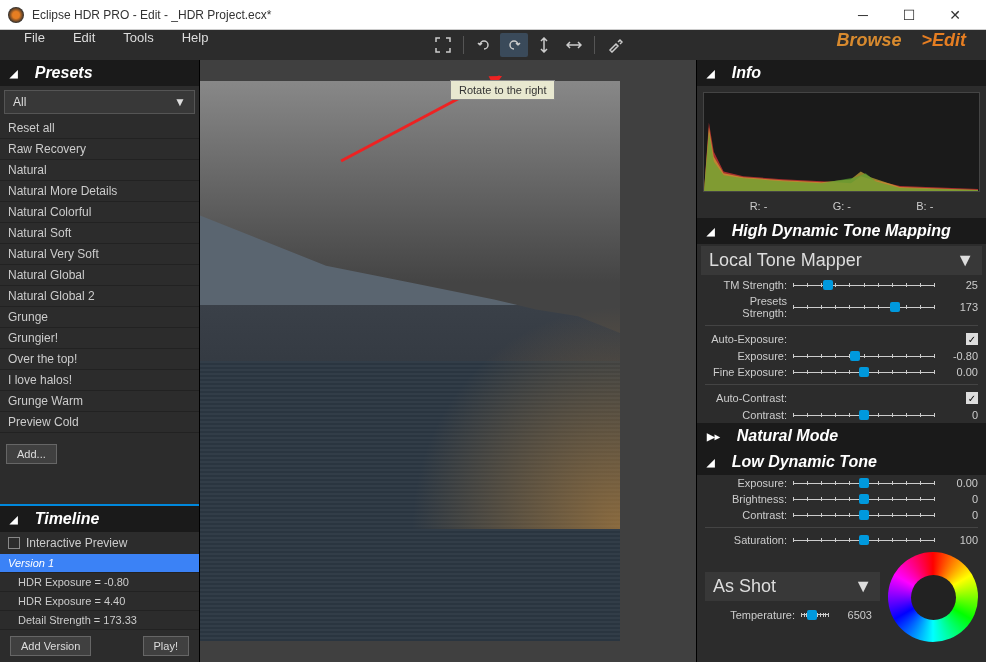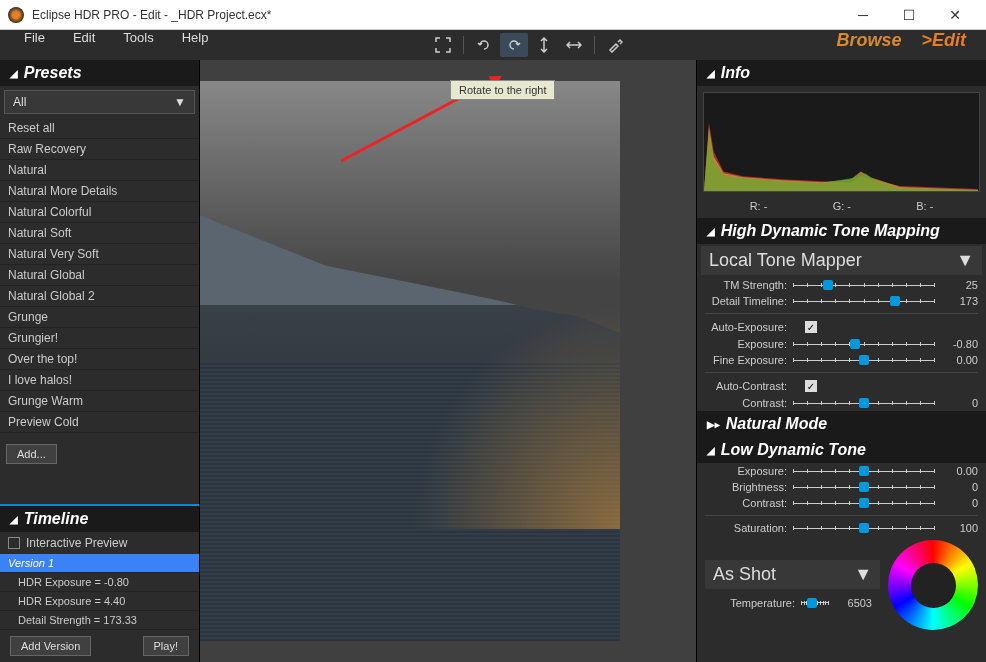--- a/index.html
+++ b/index.html
@@ -24,21 +24,21 @@
 .mode-link.browse { color: #d88a2e; }
 .mode-link.edit { color: #e67e22; }
 
 
 .main { display: flex; height: calc(100% - 60px); }
 .left-panel { width: 200px; background: #2c2c2c; display: flex; flex-direction: column; border-right: 1px solid #000; }
 .center-panel { flex: 1; background: #404040; display: flex; align-items: center; justify-content: flex-start; position: relative; }
 .right-panel { width: 290px; background: #2c2c2c; overflow-y: auto; border-left: 1px solid #000; }
 
 
-.section-header { background: #1a1a1a; color: #fff; font-style: italic; font-weight: bold; font-size: 16px; padding: 4px 10px; display: flex; align-items: center; gap: 6px; font-family: 'Arial Narrow', sans-serif; }
+.section-header { background: #1a1a1a; color: #fff; font-style: italic; font-weight: bold; font-size: 16px; padding: 4px 10px; display: flex; align-items: center; gap: 17px; font-family: 'Arial Narrow', sans-serif; }
 .section-header .tri { font-size: 10px; font-style: normal; }
 .section-header.collapsed .tri::before { content: "▶"; }
 .section-header .tri::before { content: "◢"; }
 
 
 .dropdown { background: #383838; color: #ddd; font-size: 12px; padding: 4px 8px; margin: 4px; border: 1px solid #555; display: flex; justify-content: space-between; align-items: center; cursor: pointer; }
 .preset-list { flex: 0 0 auto; overflow-y: auto; max-height: 320px; scrollbar-width: thin; scrollbar-color: #555 #2c2c2c; }
 .preset-list::-webkit-scrollbar { width: 14px; }
 .preset-list::-webkit-scrollbar-track { background: #2c2c2c; }
 .preset-list::-webkit-scrollbar-thumb { background: #666; }
@@ -68,21 +68,21 @@
 .rgb-labels { display: flex; justify-content: space-around; color: #ccc; font-size: 11px; padding: 2px 20px 6px; }
 
 .subsection { background: #383838; color: #ddd; font-size: 18px; padding: 4px 8px; margin: 2px 4px; display: flex; justify-content: space-between; align-items: center; cursor: pointer; }
 .slider-row { display: flex; align-items: center; padding: 2px 8px; gap: 6px; }
 .slider-label { color: #ccc; font-size: 11px; width: 82px; text-align: right; }
 .slider-track { flex: 1; height: 12px; position: relative; display: flex; align-items: center; }
 .slider-line { position: absolute; width: 100%; height: 1px; background: #ccc; }
 .slider-tick { position: absolute; width: 1px; height: 4px; background: #ccc; top: 4px; }
 .slider-thumb { position: absolute; width: 10px; height: 10px; background: #0099dd; border-radius: 2px; top: 1px; transform: translateX(-50%); }
 .slider-value { color: #ccc; font-size: 11px; width: 38px; text-align: right; }
-.check-row { display: flex; align-items: center; padding: 3px 8px; gap: 18px; }
+.check-row { display: flex; align-items: center; padding: 3px 8px; gap: 18px; justify-content: space-between; }
 .check-row .slider-label { width: 82px; }
 .check-box { width: 12px; height: 12px; background: #ddd; display: flex; align-items: center; justify-content: center; font-size: 10px; color: #000; }
 .divider { height: 1px; background: #444; margin: 4px 8px; }
 
 .color-section { display: flex; align-items: center; padding: 4px 8px; gap: 8px; }
 .color-wheel { width: 90px; height: 90px; border-radius: 50%; background: conic-gradient(red, yellow, lime, cyan, blue, magenta, red); position: relative; flex-shrink: 0; }
 .color-wheel::after { content: ""; position: absolute; inset: 25%; border-radius: 50%; background: #222; }
 .color-left { flex: 1; }
 </style>
 </head>
@@ -248,21 +248,21 @@
             <div class="slider-tick" style="left: 60%;"></div>
             <div class="slider-tick" style="left: 70%;"></div>
             <div class="slider-tick" style="left: 80%;"></div>
             <div class="slider-tick" style="left: 90%;"></div>
             <div class="slider-tick" style="left: 100%;"></div>
             <div class="slider-thumb" style="left: 25%;"></div>
           </div>
           <div class="slider-value">25</div>
         </div>
         <div class="slider-row">
-          <div class="slider-label">Detail Timeline:</div>
+          <div class="slider-label">Presets Strength:</div>
           <div class="slider-track">
             <div class="slider-line"></div>
             <div class="slider-tick" style="left: 0%;"></div>
             <div class="slider-tick" style="left: 10%;"></div>
             <div class="slider-tick" style="left: 20%;"></div>
             <div class="slider-tick" style="left: 30%;"></div>
             <div class="slider-tick" style="left: 40%;"></div>
             <div class="slider-tick" style="left: 50%;"></div>
             <div class="slider-tick" style="left: 60%;"></div>
             <div class="slider-tick" style="left: 70%;"></div>

